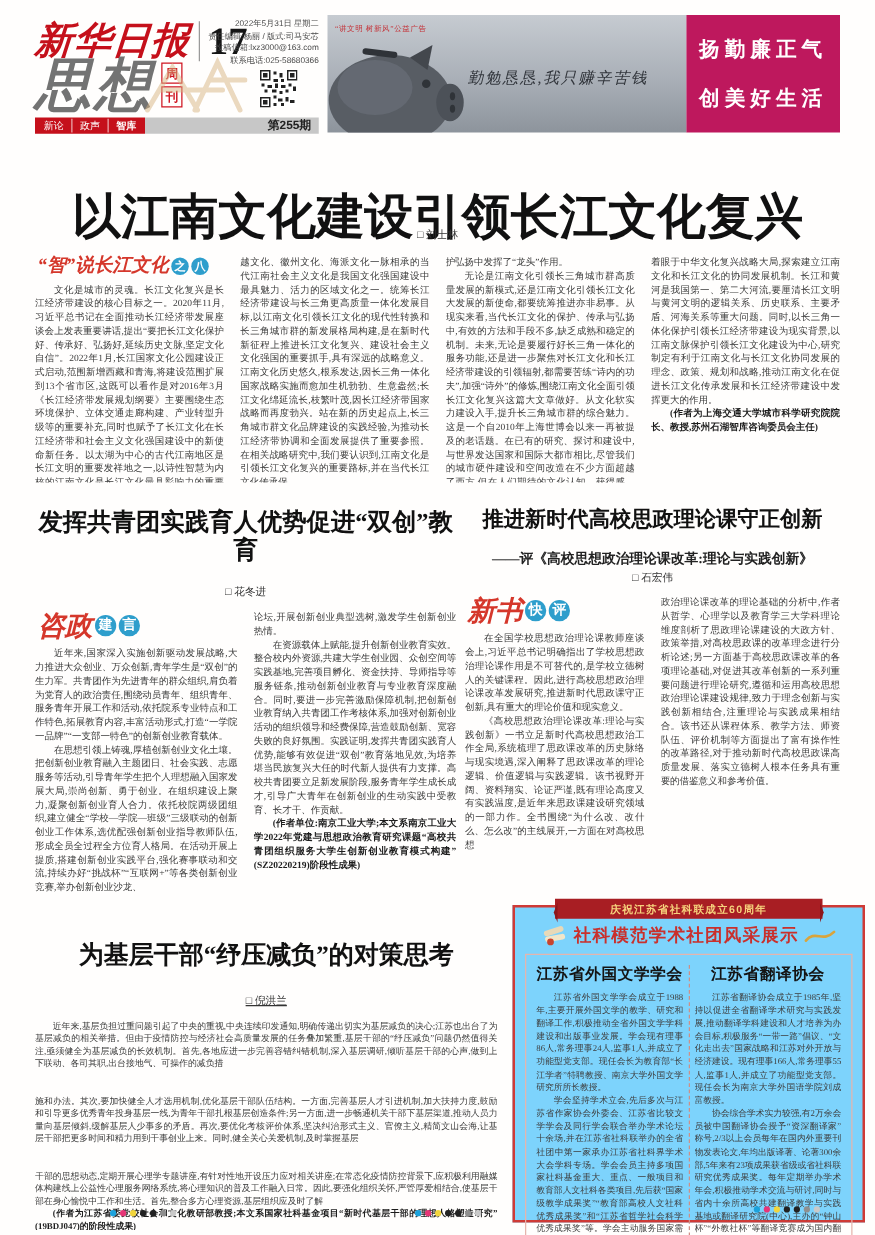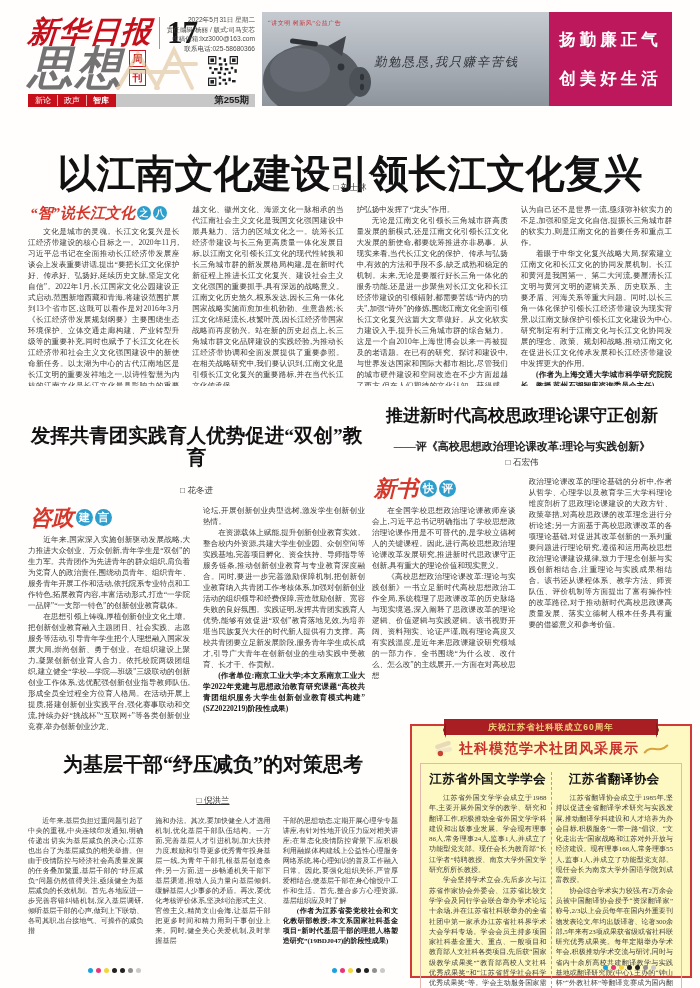--- a/index.html
+++ b/index.html
@@ -41,44 +41,44 @@
   .banner-slogan span{color:#fff;font-size:16.5px;font-weight:800;letter-spacing:4px;
                       font-family:"Liberation Sans",sans-serif;white-space:nowrap;}
   
   .a-title{position:absolute;text-align:center;font-weight:900;color:#111;line-height:1.12;}
   .a-author{font-size:8.5px;color:#333;text-align:center;font-family:"Liberation Sans",sans-serif;}
   .cols{display:flex;overflow:hidden;text-align:justify;}
   .col{flex:1;overflow:hidden;}
   .col p{margin:0;text-indent:2em;}
   .col.cont p:first-child{text-indent:0;}
   .body-s{font-size:7.6px;line-height:11px;color:#3a3a3a;}
-  .body-xs{font-size:7.1px;line-height:10px;color:#3a3a3a;}
+  .body-xs{font-size:7.1px;line-height:10px;color:#3a3a3a;flex-direction:column;}
   .note{font-weight:700;color:#1c1c1c;margin:0;text-indent:2em;}
   
   .badge{display:flex;align-items:center;gap:2px;margin:2px 0 6px 2px;}
   .badge .cal{font-style:italic;font-weight:900;color:#d5372b;white-space:nowrap;}
   .badge .circ{display:inline-flex;align-items:center;justify-content:center;border-radius:50%;
                background:#2e9ecc;color:#fff;font-weight:700;flex:none;
                font-family:"Liberation Sans",sans-serif;}
   .badge-sm .cal{font-size:15px;}
   .badge-sm .circ{width:14px;height:14px;font-size:9px;}
   .badge-lg{margin:4px 0 8px 2px;}
   .badge-lg .cal{font-size:22px;}
   .badge-lg .circ{width:17px;height:17px;font-size:11px;}
   
   #article1-cols{position:absolute;left:28px;top:204px;width:644px;height:182px;gap:13px;}
-  #article2{position:absolute;left:28px;top:409px;width:337px;}
+  #article2{position:absolute;left:28px;top:392px;width:337px;}
   #article3{position:absolute;left:372px;top:392px;width:300px;}
   #article4{position:absolute;left:28px;top:736px;width:370px;}
   .h2-a2{font-size:19.5px;}
   .h2-a3{font-size:17px;}
   .h2-a4{font-size:20px;}
   .subtitle{font-size:11px;font-weight:700;text-align:center;color:#222;margin-top:3px;}
   
-  .adbox{position:absolute;left:410px;top:724px;width:282px;height:254px;background:#fef9c3;
+  .adbox{position:absolute;left:410px;top:724px;width:282px;height:254px;background:#7dd3fc;
          border:2px solid #cf3a36;box-sizing:border-box;}
   .ribbon{position:absolute;top:-7px;left:32px;right:32px;height:16px;background:#a81e23;
           color:#f6d27c;font-size:8.5px;font-weight:700;text-align:center;line-height:16px;
           letter-spacing:1px;font-family:"Liberation Sans",sans-serif;}
   .ribbon::before,.ribbon::after{content:"";position:absolute;top:3px;border:8px solid #8c171c;}
   .ribbon::before{left:-9px;border-left-color:transparent;border-top-color:transparent;border-bottom-color:transparent;border-right-width:3px;}
   .ribbon::after{right:-9px;border-right-color:transparent;border-top-color:transparent;border-bottom-color:transparent;border-left-width:3px;}
   .ad-banner{margin-top:14px;display:flex;align-items:center;justify-content:center;gap:4px;}
   .ad-banner-title{color:#c9302c;font-size:14px;font-weight:900;letter-spacing:1px;}
   .ad-inner{margin:5px 8px 0 8px;border:1px solid #e6b5ad;height:240px;display:flex;gap:9px;
@@ -210,21 +210,20 @@
         </div>
     </div>
     <div class="col cont">
       <div>
           <p>护弘扬中发挥了“龙头”作用。</p>
           <p>无论是江南文化引领长三角城市群高质量发展的新模式,还是江南文化引领长江文化大发展的新使命,都要统筹推进亦非易事。从现实来看,当代长江文化的保护、传承与弘扬中,有效的方法和手段不多,缺乏成熟和稳定的机制。未来,无论是要履行好长三角一体化的服务功能,还是进一步聚焦对长江文化和长江经济带建设的引领辐射,都需要苦练“诗内的功夫”,加强“诗外”的修炼,围绕江南文化全面引领长江文化复兴这篇大文章做好。从文化软实力建设入手,提升长三角城市群的综合魅力。这是一个自2010年上海世博会以来一再被提及的老话题。在已有的研究、探讨和建设中,与世界发达国家和国际大都市相比,尽管我们的城市硬件建设和空间改造在不少方面超越了西方,但在人们期待的文化认知、获得感、满足感上,上海</p>
         </div>
     </div>
     <div class="col cont">
       <div>
-          <p>认为自己还不是世界一流,亟须弥补软实力的不足,加强和坚定文化自信,提振长三角城市群的软实力,则是江南文化的首要任务和重点工作。</p>
           <p>着眼于中华文化复兴战略大局,探索建立江南文化和长江文化的协同发展机制。长江和黄河是我国第一、第二大河流,要厘清长江文明与黄河文明的逻辑关系、历史联系、主要矛盾、河海关系等重大问题。同时,以长三角一体化保护引领长江经济带建设为现实背景,以江南文脉保护引领长江文化建设为中心,研究制定有利于江南文化与长江文化协同发展的理念、政策、规划和战略,推动江南文化在促进长江文化传承发展和长江经济带建设中发挥更大的作用。</p>
         </div>
       <p class="note">(作者为上海交通大学城市科学研究院院长、教授,苏州石湖智库咨询委员会主任)</p>
     </div>
   </div>
 
   <div id="article2">
     <h2 class="a-title h2-a2" style="position:static;">发挥共青团实践育人优势促进“双创”教育</h2>
     <div class="a-author" style="margin-top:4px;">□ 花冬进</div>
     <div class="cols body-s" style="margin-top:8px;height:280px;gap:13px;">

